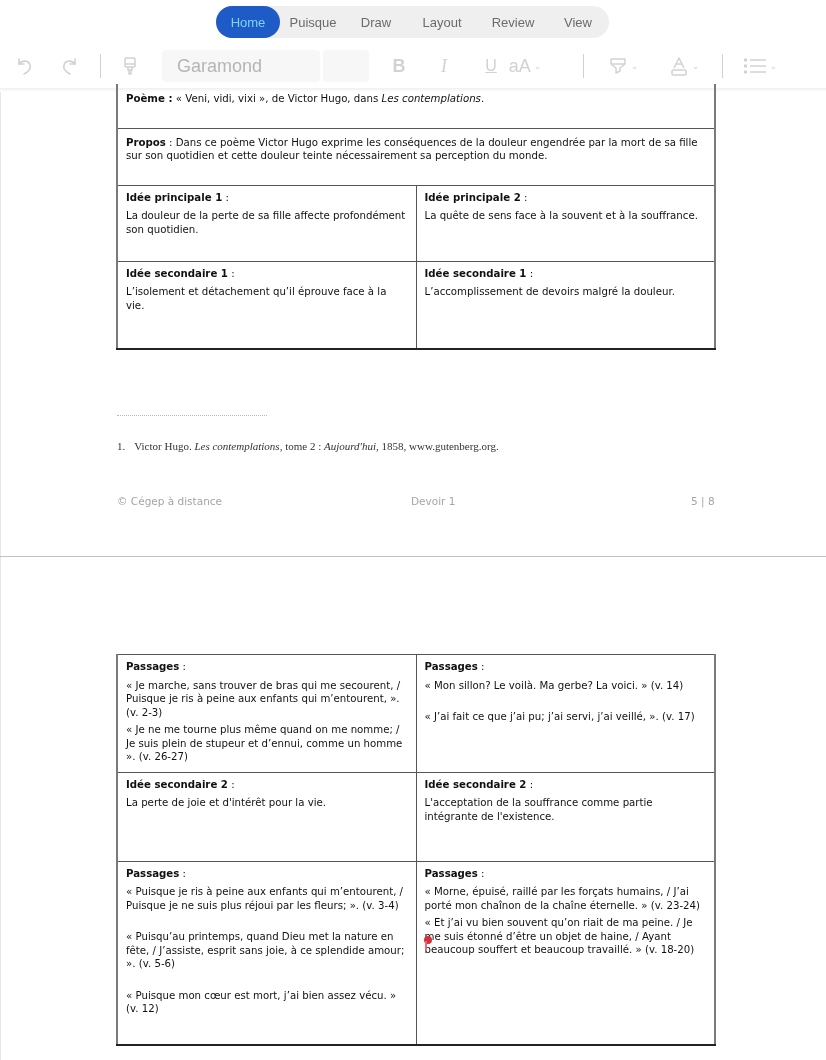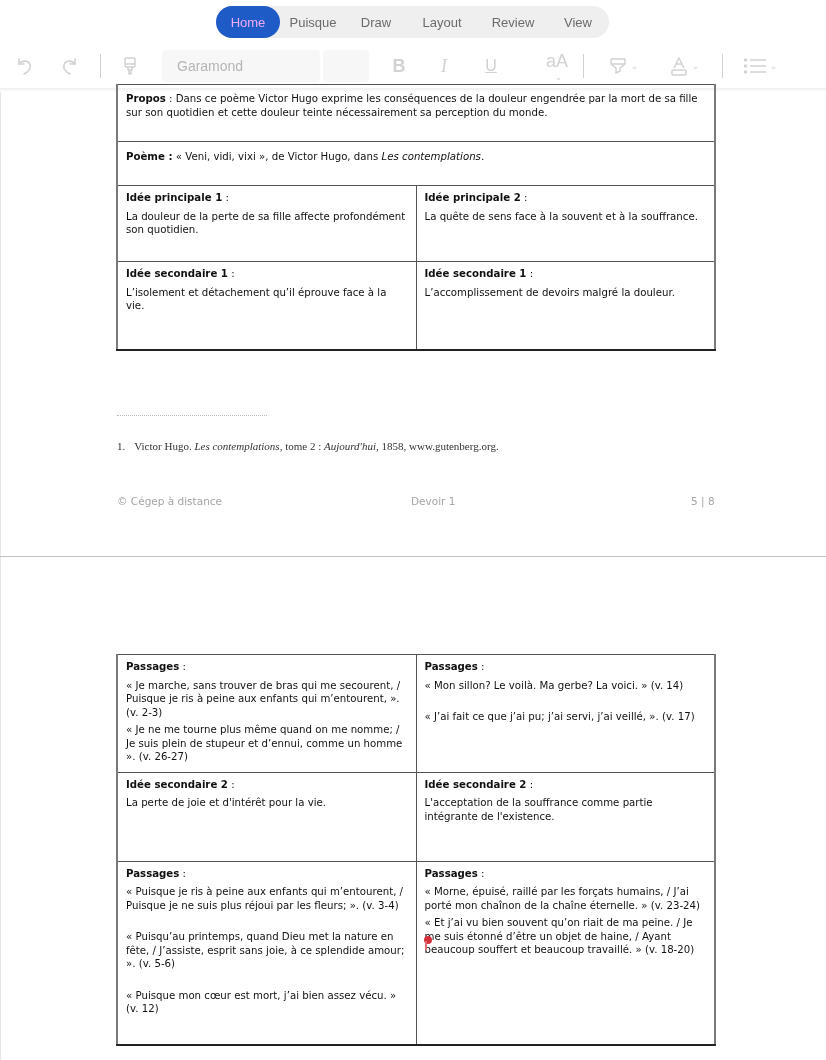--- a/index.html
+++ b/index.html
@@ -9,39 +9,39 @@
   
   .tabbar {
     position: absolute; top: 6px; left: 216px; width: 393px; height: 32px;
     background: #efefef; border-radius: 16px; display: flex; align-items: center;
   }
   .tab {
     height: 32px; display: flex; align-items: center; justify-content: center;
     font-family: "Liberation Sans", sans-serif; font-size: 13px; color: #6b6b6b;
     border-radius: 16px; cursor: pointer;
   }
-  .tab.active { background: #1f5bc6; color: #f0abfc; }
+  .tab.active { background: #1f5bc6; color: #7dd3fc; }
   .tab-home { width: 64px; }
   .tab-insert { width: 66px; }
   .tab-draw { width: 60px; }
   .tab-layout { width: 72px; }
   .tab-review { width: 70px; }
   .tab-view { width: 60px; }
 
   
   .toolbar {
     position: absolute; top: 44px; left: 0; width: 826px; height: 44px;
     display: flex; align-items: center; background: #ffffff;
   }
   .tb-btn { position: absolute; top: 10px; height: 24px; display: flex; align-items: center; justify-content: center; color: #cfcfcf; }
   .tb-sep { position: absolute; top: 10px; width: 1px; height: 24px; background: #d0d0d0; }
   .font-field {
     position: absolute; top: 6px; left: 162px; width: 158px; height: 32px;
     background: #f7f7f7; border-radius: 4px; font-family: "Liberation Sans", sans-serif;
-    font-size: 14px; color: #b5b5b5; padding-left: 15px; display: flex; align-items: center;
+    font-size: 18px; color: #b5b5b5; padding-left: 15px; display: flex; align-items: center;
   }
   .size-field {
     position: absolute; top: 6px; left: 323px; width: 46px; height: 32px;
     background: #f7f7f7; border-radius: 4px;
   }
   .tb-letter { font-family: "Liberation Sans", sans-serif; font-size: 18px; color: #d2d2d2; }
   .chev { font-size: 9px; color: #cfcfcf; margin-left: 3px; }
 
   
   .page-edge-left { position: absolute; left: 0; top: 88px; width: 1px; height: 972px; background: #e6e6e6; }
@@ -104,21 +104,21 @@
         <path d="M4 8 H14"></path>
         <path d="M7 11 V14 H11 V11"></path>
         <path d="M8 14 V18 H10 V14"></path>
     </svg>
   </div>
   <div class="font-field">Garamond</div>
   <div class="size-field"></div>
   <div class="tb-btn tb-letter" style="left:388px;width:22px;font-weight:bold;">B</div>
   <div class="tb-btn tb-letter" style="left:433px;width:22px;font-style:italic;font-family:'Liberation Serif',serif;">I</div>
   <div class="tb-btn tb-letter" style="left:480px;width:22px;text-decoration:underline;font-size:16px;">U</div>
-  <div class="tb-btn" style="left:536px;width:42px;flex-direction:column;">
+  <div class="tb-btn" style="left:504px;width:42px;">
     <span class="tb-letter">aA</span>
     <span class="chev">⌄</span>
   </div>
   <div class="tb-sep" style="left:583px;"></div>
   <div class="tb-btn" style="left:604px;width:38px;">
     <svg width="20" height="20" viewBox="0 0 20 20" fill="none" stroke="#d2d2d2" stroke-width="1.5" stroke-linejoin="round">
       <path d="M3 3 H17"></path>
         <path d="M3 3 V8 L8 12 V17 L12 15 V12 L17 8 V3"></path>
         <path d="M3 8 H17"></path>
     </svg>
@@ -148,28 +148,28 @@
 
 <div class="page-edge-left"></div>
 <div class="top-shadow"></div>
 
 <table class="doc-table" style="top:84px;">
   <colgroup>
       <col style="width:299px">
       <col style="width:299px">
     </colgroup>
   <tbody>
-      <tr style="height:57px;">
+      <tr style="height:44px;">
+    <td colspan="2" class="left-col right-col" style="padding-top:8px;border-top:none;">
+      <b>Poème :</b><span> « Veni, vidi, vixi », de Victor Hugo, dans </span><i>Les contemplations</i><span>.</span>
+    </td>
+  </tr>
+  <tr style="height:57px;">
     <td colspan="2" class="left-col right-col" style="padding-top:7px;">
       <b>Propos</b><span> :</span><span> Dans ce poème Victor Hugo exprime les conséquences de la douleur engendrée par la mort de sa fille sur son quotidien et cette douleur teinte nécessairement sa perception du monde.</span>
-    </td>
-  </tr>
-  <tr style="height:44px;">
-    <td colspan="2" class="left-col right-col" style="padding-top:8px;border-top:none;">
-      <b>Poème :</b><span> « Veni, vidi, vixi », de Victor Hugo, dans </span><i>Les contemplations</i><span>.</span>
     </td>
   </tr>
   <tr style="height:76px;margin-left:24px;">
     <td class="left-col">
       <div class="cell-title"><span>Idée principale 1</span><span class="colon"> :</span></div>
       <div>La douleur de la perte de sa fille affecte profondément son quotidien.</div>
     </td>
     <td class="right-col">
       <div class="cell-title"><span>Idée principale 2</span><span class="colon"> :</span></div>
       <div>La quête de sens face à la souvent et à la souffrance.</div>

